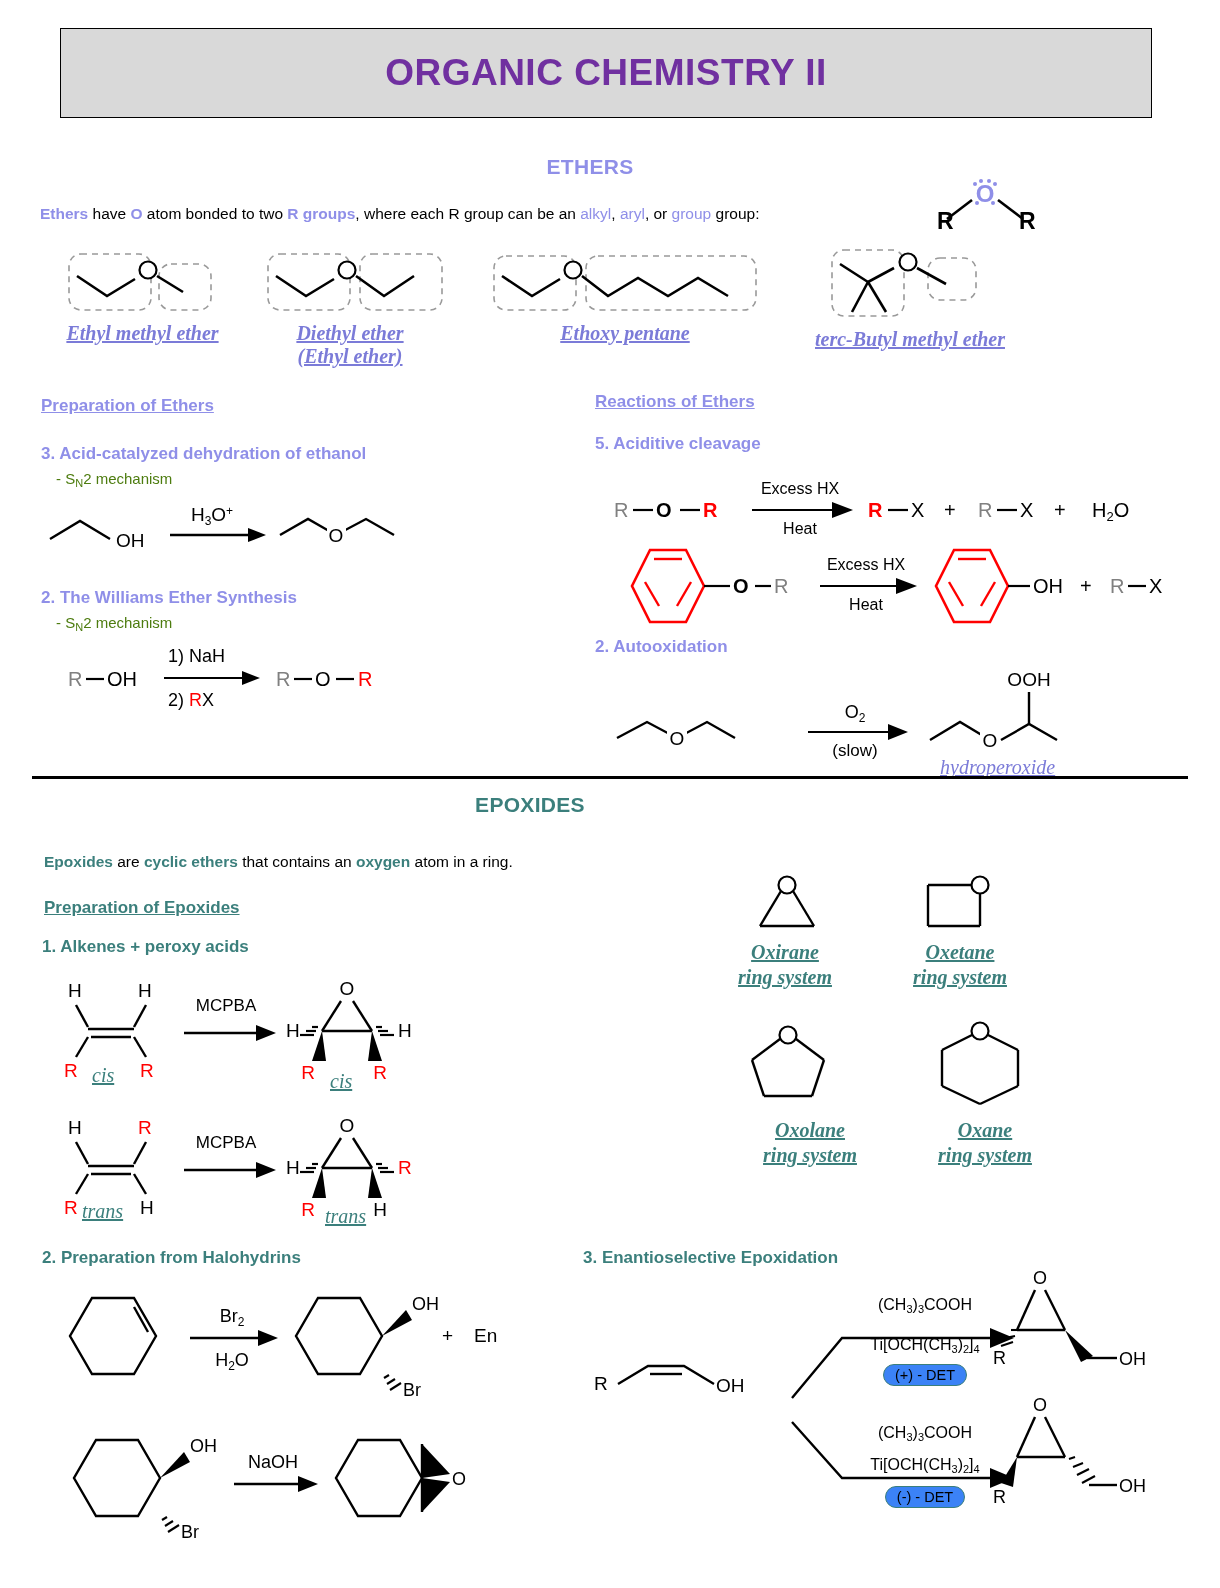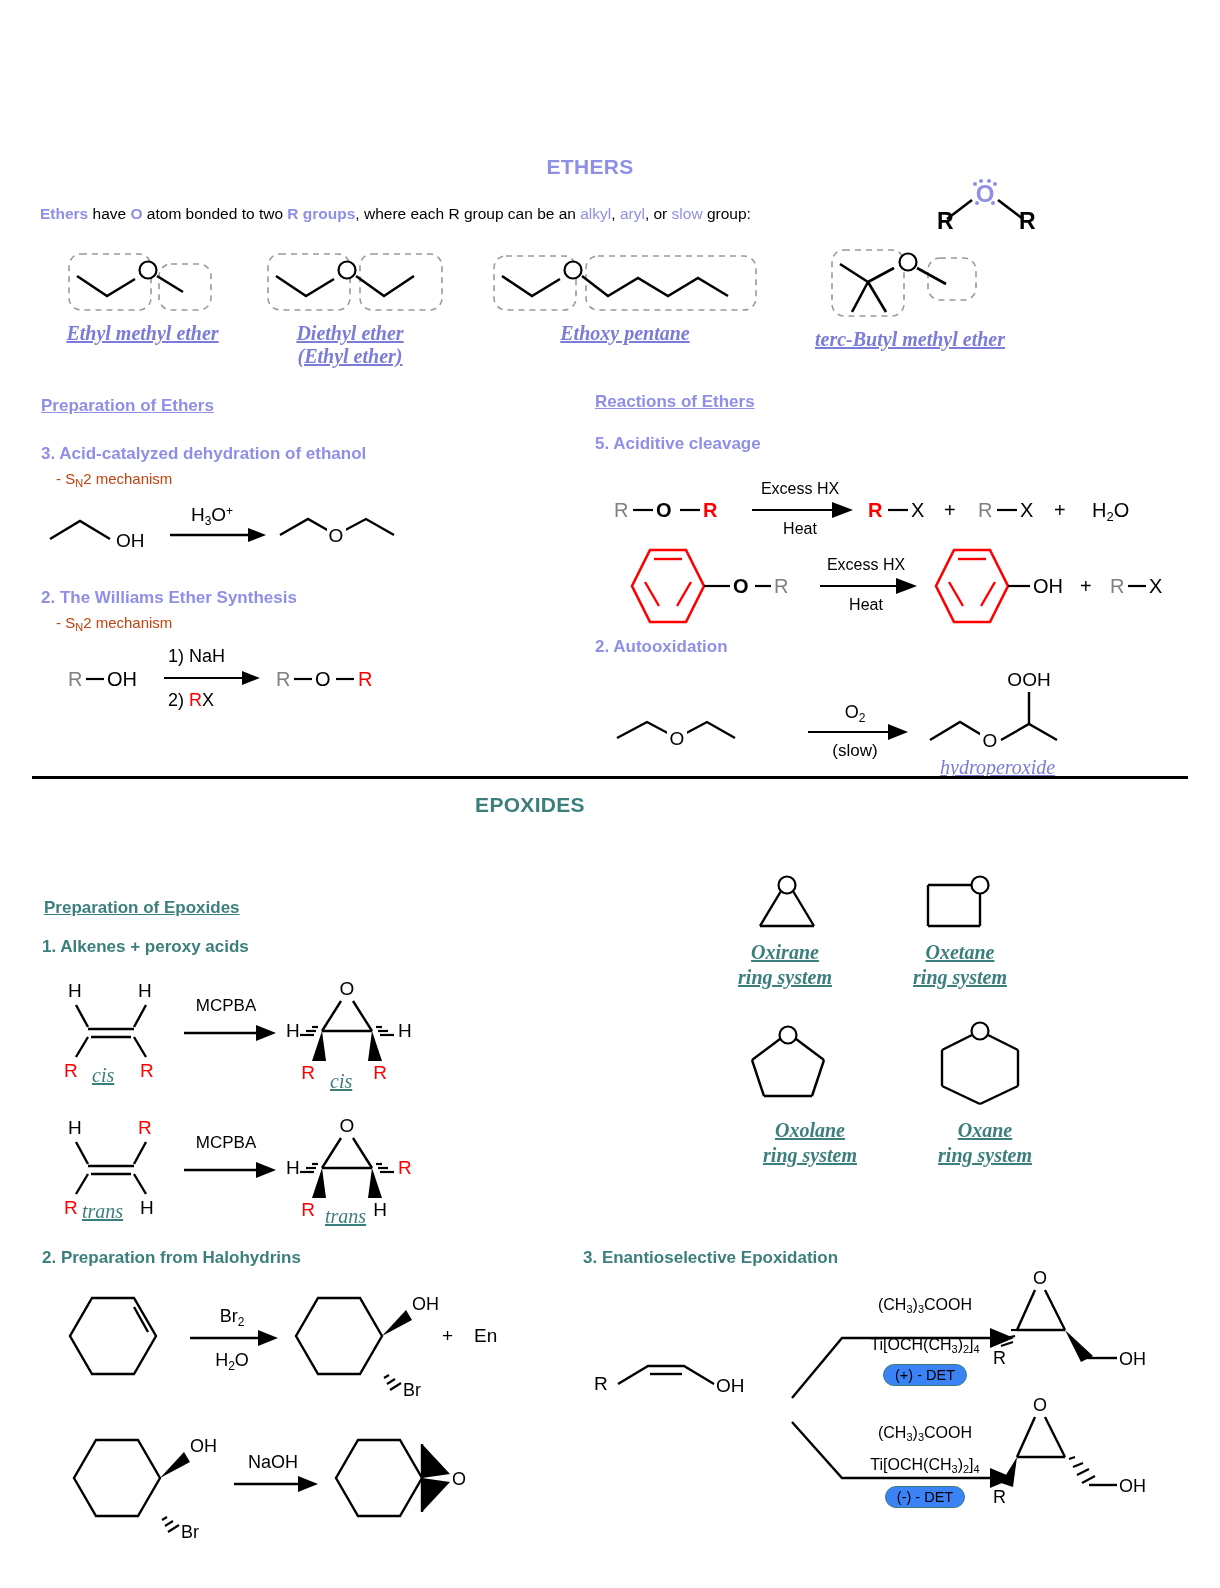--- a/index.html
+++ b/index.html
@@ -20,21 +20,21 @@
   #title-banner .t{
     font-size:37px;font-weight:bold;color:#7030a0;letter-spacing:.5px;
   }
 
   
   .sec-title{font-size:21px;font-weight:bold;letter-spacing:.3px;}
   .ethers-c{color:#8f8fe8;}
   .epox-c{color:#3b7f7c;}
   .hdr-ul{font-size:17px;font-weight:bold;text-decoration:underline;}
   .numhead{font-size:17px;font-weight:bold;}
-  .submech{font-size:15px;color:#c2410c;}
+  .submech{font-size:15px;color:#4d7c0f;}
   .body-txt{font-size:15.5px;color:#000;}
   .b{font-weight:bold;}
   .purple{color:#8f8fe8;}
   .teal{color:#3b7f7c;}
   .italic-lbl{
     font-family:"Liberation Serif", serif;font-style:italic;font-weight:bold;
     font-size:20px;
     text-decoration:underline;
   }
   .cap-purple{color:#7b7bd8;}
@@ -49,27 +49,30 @@
     border:1.6px solid #3b7f7c;border-radius:14px;padding:2px 11px;
     font-size:14.5px;color:#000;display:inline-block;background:#3b82f6;
   }
   .ctr{text-align:center;}
 </style>
 </head>
 <body>
 
 <div class="page">
 
+  <div class="abs" id="title-banner">
+    <span class="t">ORGANIC CHEMISTRY II</span>
+  </div>
 
   <div class="abs ctr" style="left:0;top:155px;width:1180px;">
     <span class="sec-title ethers-c">ETHERS</span>
   </div>
 
   <div class="abs body-txt" style="left:40px;top:205px;width:880px;">
-    <span class="b purple">Ethers</span><span> have </span><span class="b purple">O</span><span> atom bonded to two </span><span class="b purple">R groups</span><span>, where each R group can be an </span><span class="purple">alkyl</span><span>, </span><span class="purple">aryl</span><span>, or </span><span class="purple">slow</span><span> group:</span>
+    <span class="b purple">Ethers</span><span> have </span><span class="b purple">O</span><span> atom bonded to two </span><span class="b purple">R groups</span><span>, where each R group can be an </span><span class="purple">alkyl</span><span>, </span><span class="purple">aryl</span><span>, or </span><span class="purple">group</span><span> group:</span>
   </div>
 
   <div class="abs" style="left:915px;top:172px;">
     <svg width="140" height="60" viewBox="0 0 140 60">
       <circle cx="60" cy="12" r="2" fill="#8f8fe8"></circle>
       <circle cx="66" cy="9" r="2" fill="#8f8fe8"></circle>
       <circle cx="74" cy="9" r="2" fill="#8f8fe8"></circle>
       <circle cx="80" cy="12" r="2" fill="#8f8fe8"></circle>
       <circle cx="62" cy="31" r="2" fill="#8f8fe8"></circle>
       <circle cx="78" cy="31" r="2" fill="#8f8fe8"></circle>
@@ -255,20 +258,23 @@
     </svg>
   </div>
   <div class="abs italic-lbl cap-purple" style="left:940px;top:756px;font-weight:normal;">hydroperoxide</div>
 
   <div class="abs" id="section-divider"></div>
 
   <div class="abs ctr" style="left:0;top:793px;width:1060px;">
     <span class="sec-title epox-c">EPOXIDES</span>
   </div>
 
+  <div class="abs body-txt" style="left:44px;top:853px;width:700px;">
+    <span class="b teal">Epoxides</span><span> are </span><span class="b teal">cyclic ethers</span><span> that contains an </span><span class="b teal">oxygen</span><span> atom in a ring.</span>
+  </div>
 
   <div class="abs hdr-ul teal" style="left:44px;top:898px;">Preparation of Epoxides</div>
   <div class="abs numhead teal" style="left:42px;top:937px;text-align:right;">1. Alkenes + peroxy acids</div>
 
   <div class="abs" style="left:50px;top:975px;">
     <svg width="400" height="105" viewBox="0 0 400 105">
 
       <text x="18" y="22" font-size="19" fill="#000" font-family="Liberation Sans, sans-serif">H</text>
       <text x="88" y="22" font-size="19" fill="#000" font-family="Liberation Sans, sans-serif">H</text>
       <line x1="26" y1="30" x2="38" y2="52" stroke="#000" stroke-width="2.4"></line>

